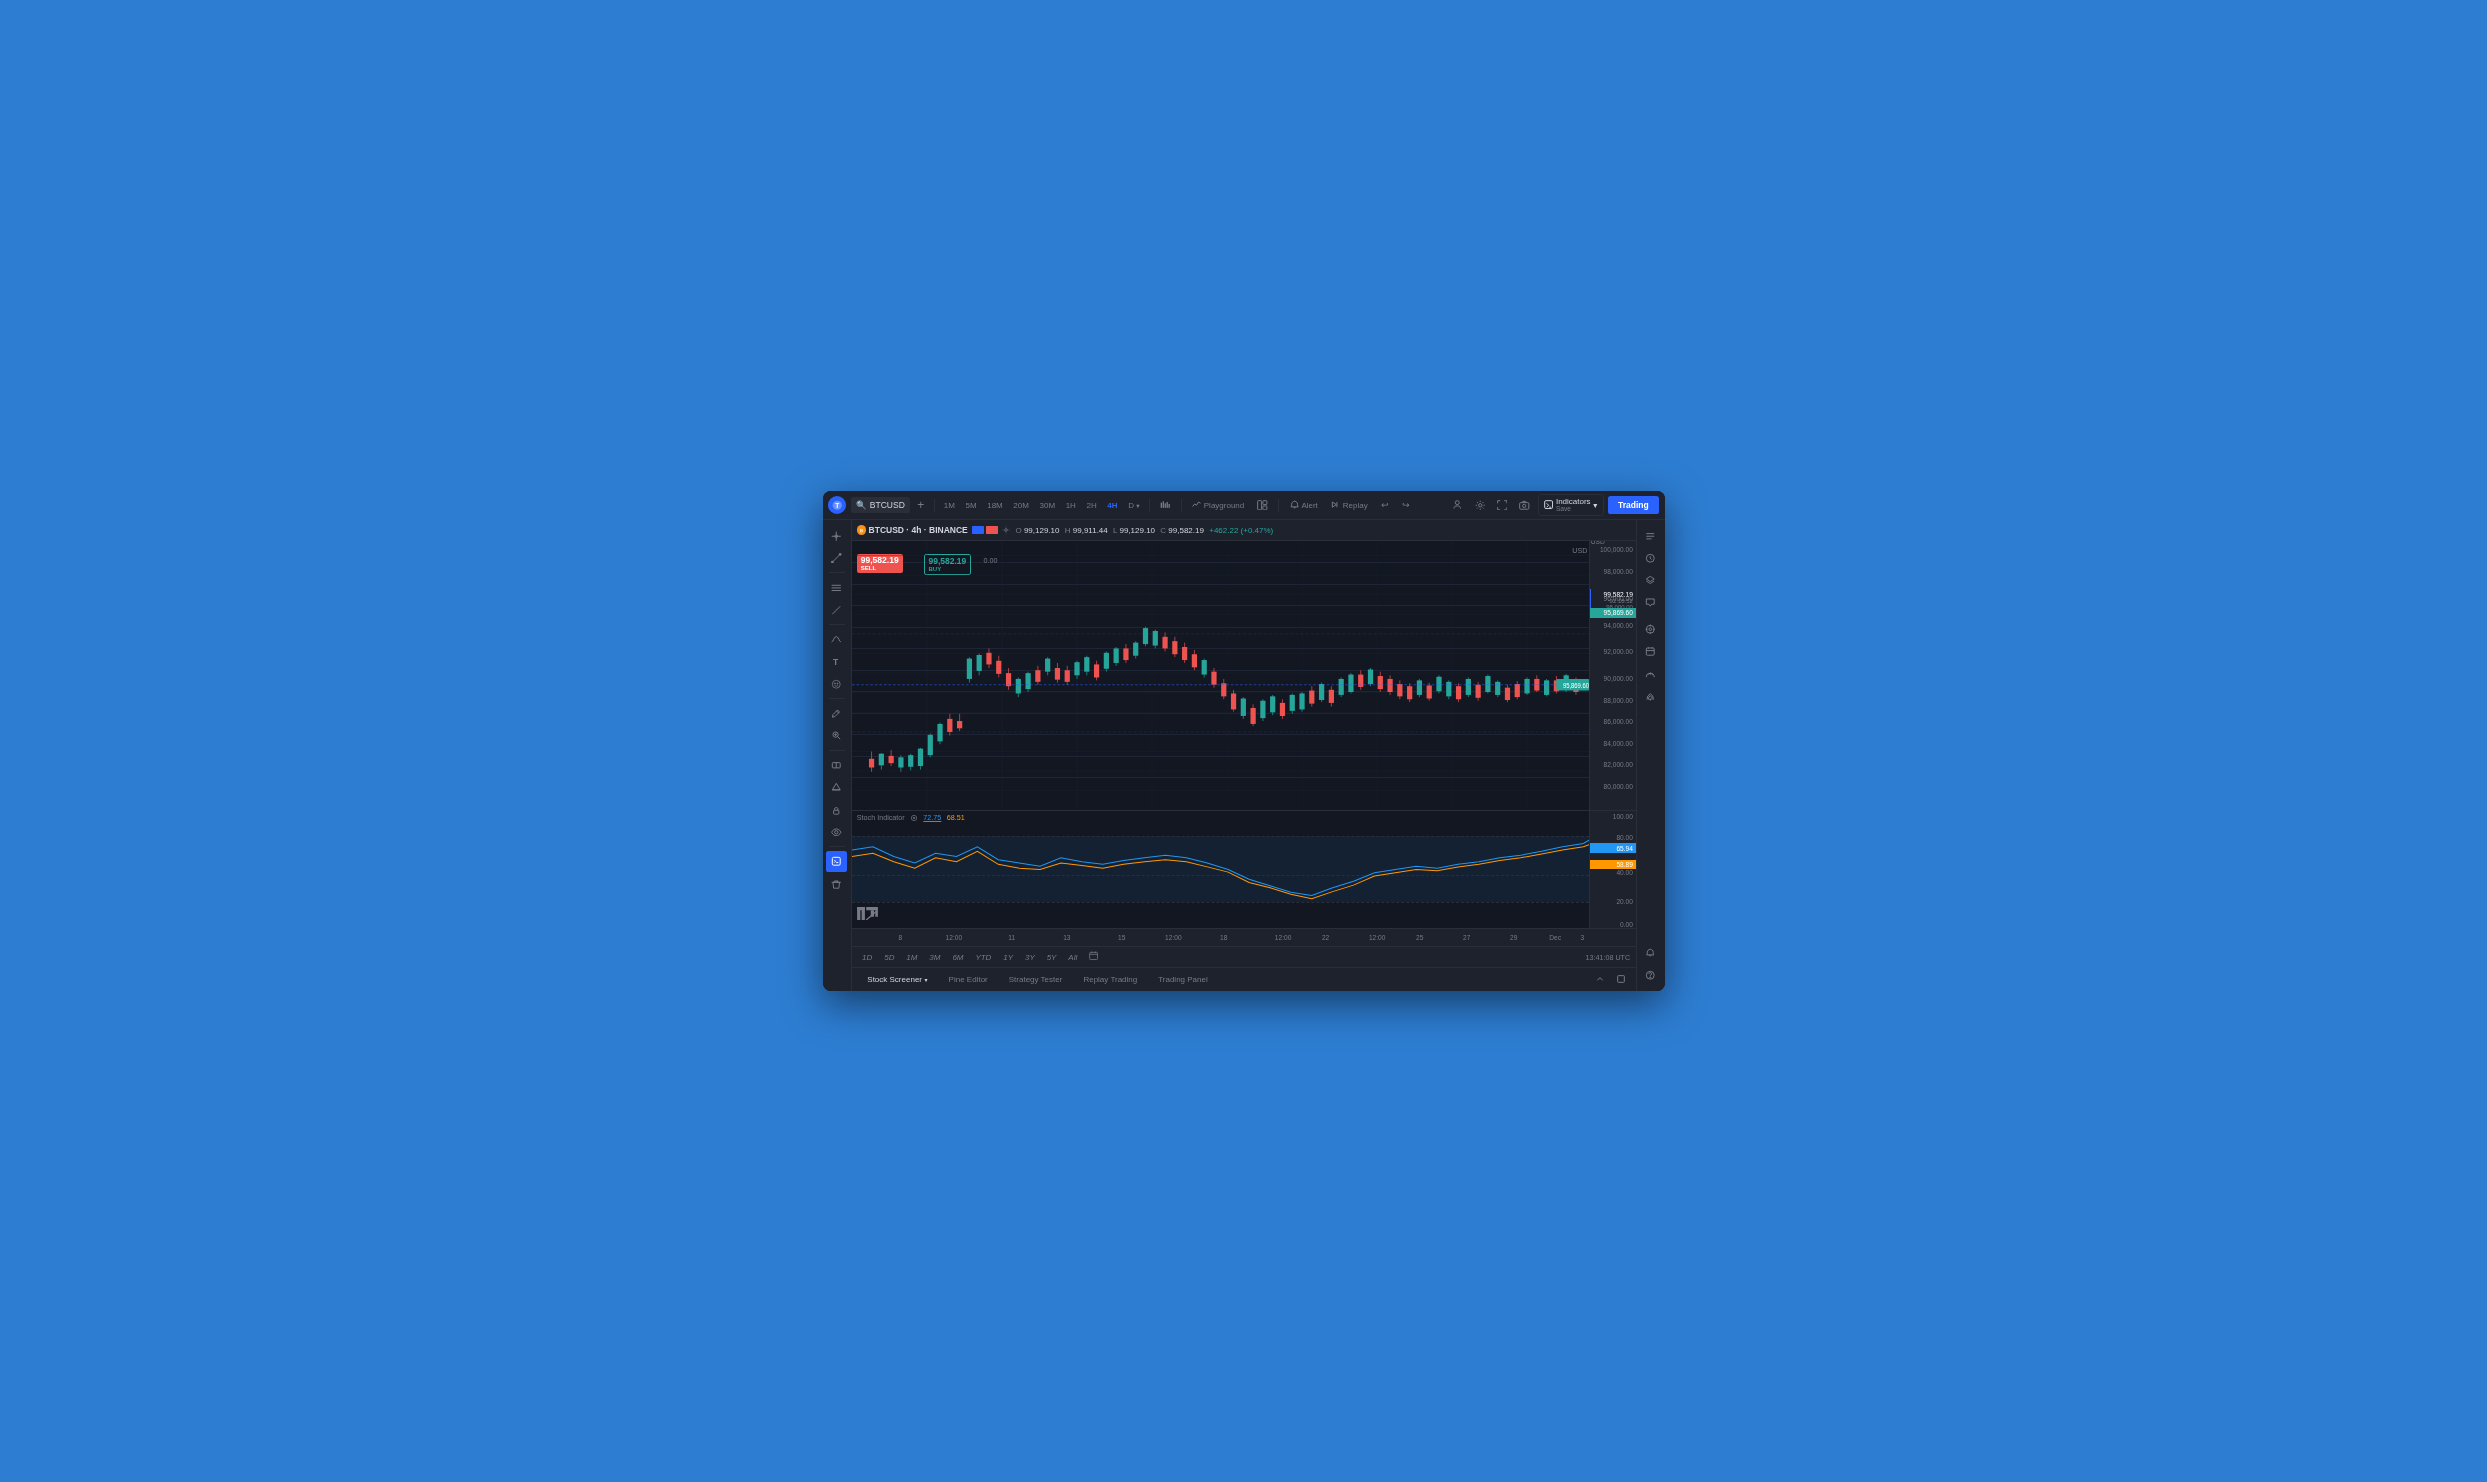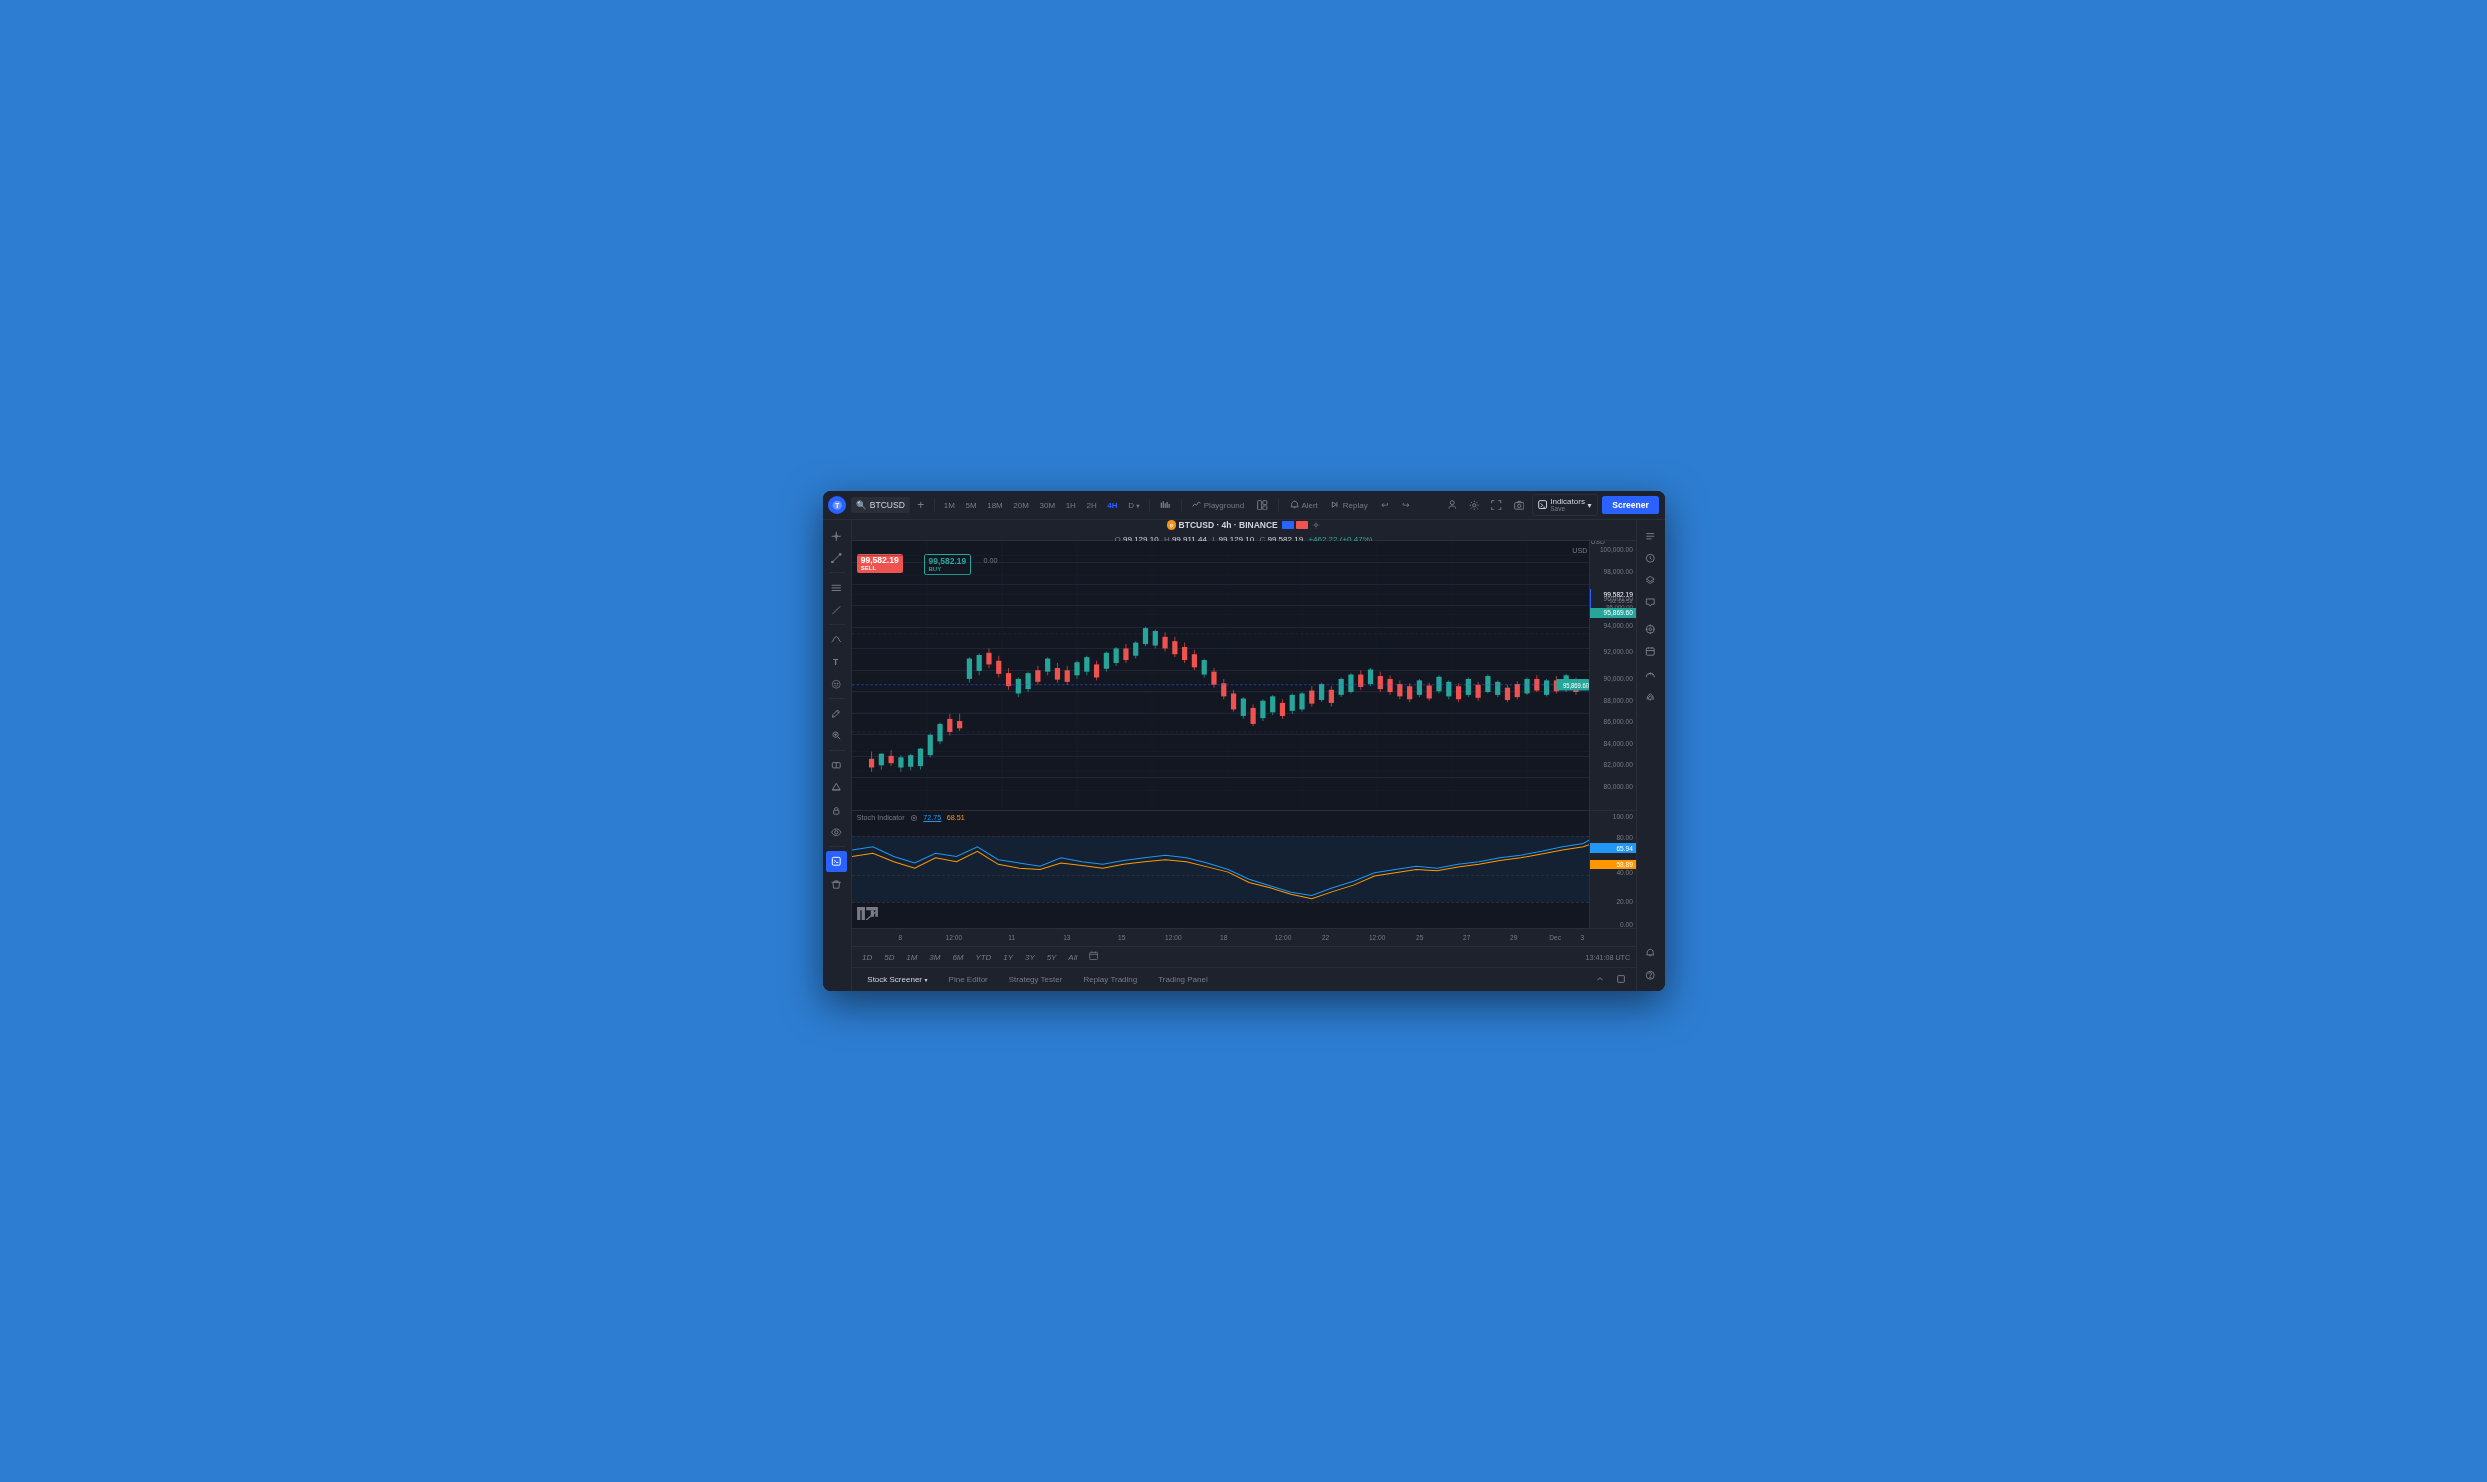--- a/index.html
+++ b/index.html
@@ -163,21 +163,20 @@
     
     .chart-header {
       height: 21px;
       background: #1e222d;
       display: flex;
       align-items: center;
       padding: 0 5.3px;
       gap: 5.3px;
       border-bottom: 0.7px solid #2a2e39;
       flex-shrink: 0;
-      flex-direction: column;
     }
     .symbol-name {
       color: #d1d4dc;
       font-size: 8.5px;
       font-weight: 600;
     }
     .ohlc-data {
       display: flex; gap: 5.3px;
       font-size: 8px;
     }
@@ -501,21 +500,21 @@
           <rect x="1" y="1" width="12" height="12" rx="2"></rect>
           <path d="M4 5 L7 8 L4 11 M8 11 L11 11"></path>
         </svg>
         <div>
           <span>Indicators</span>
           <span class="sub">Save</span>
         </div>
         <span>▾</span>
       </div>
 
-      <button class="publish-btn">Screener</button>
+      <button class="publish-btn">Trading</button>
     </div>
   </div>
 
   <div class="main-area">
 
     <div class="left-toolbar">
       <button class="tool-btn">
         <svg width="10.5" height="10.5" viewBox="0 0 16 16" fill="none" stroke="#787b86" stroke-width="1.5">
           <line x1="8" y1="1" x2="8" y2="15"></line>
             <line x1="1" y1="8" x2="15" y2="8"></line>

